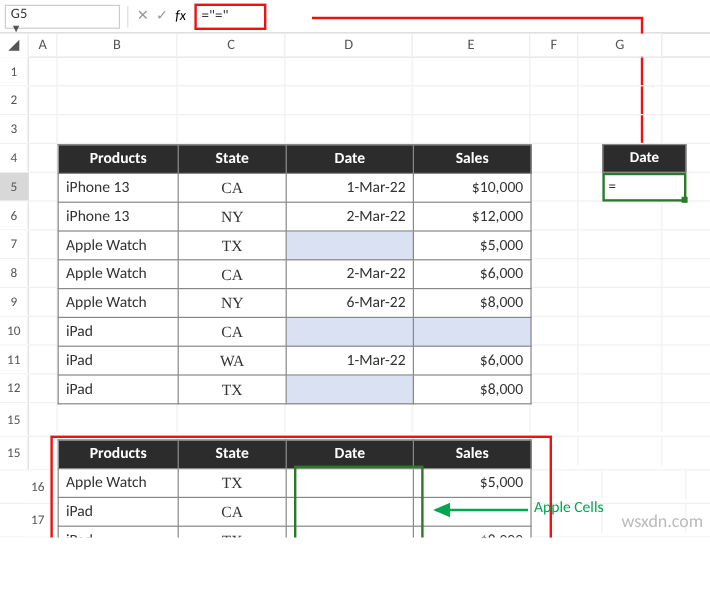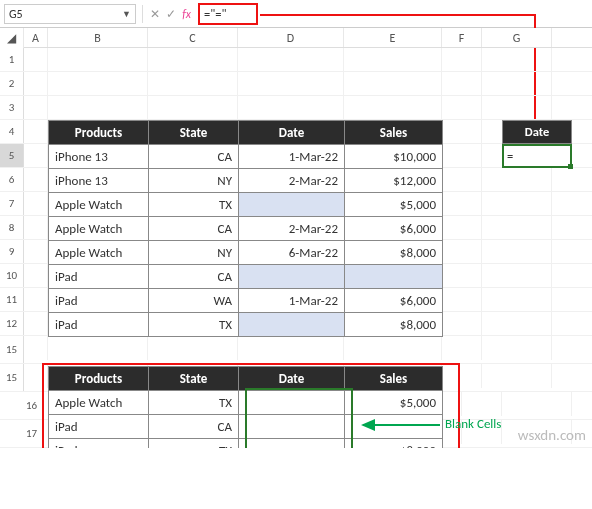--- a/index.html
+++ b/index.html
@@ -1,24 +1,24 @@
 <!DOCTYPE html>
 <html><head>
 <meta charset="utf-8">
 <style>
 *{box-sizing:border-box;font-family:Calibri,Arial,sans-serif;}
 body{margin:0;background:#fff;font-size:12.5px;color:#333;width:592px;}
 .top{height:28px;display:flex;align-items:center;border-bottom:1px solid #ccc;background:#fff;padding:0 4px;gap:6px;}
-.name-box{display:flex;align-items:center;border:1px solid #ccc;width:132px;height:20px;padding:0 4px;}
+.name-box{display:flex;align-items:flex-start;border:1px solid #ccc;width:96px;height:20px;padding:0 4px;flex-direction:column;}
 .name-box span:first-child{flex:1;font-size:12px;}
 .nb-chev{font-size:9px;color:#555;}
 .divider{width:1px;height:18px;background:#ddd;}
 .fx-btns{display:flex;align-items:center;gap:4px;color:#999;font-size:12px;}
 .fx-btns span{padding:0 1px;}
-.fx-label{font-style:italic;font-size:12px;color:#ec4899;}
+.fx-label{font-style:italic;font-size:12px;color:#000000;}
 .formula-box{border:2px solid #e11;height:22px;min-width:60px;display:inline-flex;align-items:center;padding:0 4px;position:relative;}
 .grid{position:relative;}
 .col-heads{display:flex;height:20px;border-bottom:1px solid #ddd;}
 .col-heads div{border-right:1px solid #e8e8e8;text-align:center;font-size:12px;color:#555;background:#fff;line-height:20px;}
 .row{display:flex;height:24px;border-bottom:1px solid #f0f0f0;}
 .rh{width:24px;background:#fff;border-right:1px solid #ddd;text-align:center;font-size:11px;color:#555;line-height:24px;}
 .cell{border-right:1px solid #f0f0f0;height:24px;}
 .selected-col{background:#d8d8d8;}
 .selected-rh{background:#d8d8d8;}
 .wA{width:24px;}
@@ -27,21 +27,21 @@
 .wD{width:106px;}
 .wE{width:98px;}
 .wF{width:40px;}
 .wG{width:70px;}
 .title-bar{background:#c6e0b4;border:1px solid #888;text-align:center;font-weight:bold;font-size:13.5px;line-height:22px;height:24px;margin:0;}
 .data-table{position:absolute;}
 .dt{border-collapse:collapse;}
 .dt th{background:#2c2c2c;color:#fff;border:1px solid #888;font-weight:bold;font-size:13px;padding:3px 20px;text-align:center;height:24px;}
 .dt td{border:1px solid #888;padding:2px 6px;height:24px;font-size:13px;background:#fff;}
 .dt td.lbl{text-align:left;}
-.dt td.c{text-align:right;}
+.dt td.c{text-align:center;font-family:Liberation Serif, serif;}
 .dt td.r{text-align:right;padding-left:32px;}
 .dt td.blank{background:#d9e1f2;}
 .criteria-th{background:#2c2c2c;color:#fff;font-weight:bold;text-align:center;border:1px solid #888;height:24px;line-height:22px;}
 .annotation{color:#00a650;font-size:13px;}
 .watermark{position:absolute;right:6px;bottom:4px;font-size:15px;color:#bbb;}
 svg.arrow{position:absolute;pointer-events:none;}
 .bottom-red-box{position:absolute;left:42px;top:335px;width:418px;height:104px;border:2px solid #e11;pointer-events:none;}
 .green-date-box{position:absolute;left:245px;top:360px;width:108px;height:74px;border:2px solid #2a7a2a;pointer-events:none;}
 .criteria-wrap{position:absolute;left:502px;top:117px;width:70px;}
 .crit-sel{border:2px solid #2a7a2a;height:24px;line-height:20px;padding:0 3px;background:#fff;position:relative;}
@@ -352,16 +352,16 @@
   <div class="green-date-box"></div>
 
   <svg class="arrow" style="left:355px;top:385px;" width="170" height="30">
     <defs>
         <marker id="ah2" markerWidth="8" markerHeight="8" refX="1" refY="3" orient="auto">
           <path d="M7,0 L0,3 L7,6 Z" fill="#00a650"></path>
         </marker>
       </defs>
     <line x1="8" y1="12" x2="85" y2="12" stroke="#00a650" stroke-width="2" marker-start="url(#ah2)"></line>
   </svg>
-  <div class="annotation" style="position:absolute;left:445px;top:388px;">Blank Cells</div>
+  <div class="annotation" style="position:absolute;left:445px;top:388px;">Apple Cells</div>
 
   <div class="watermark">wsxdn.com</div>
 </div>
 
 </body></html>

